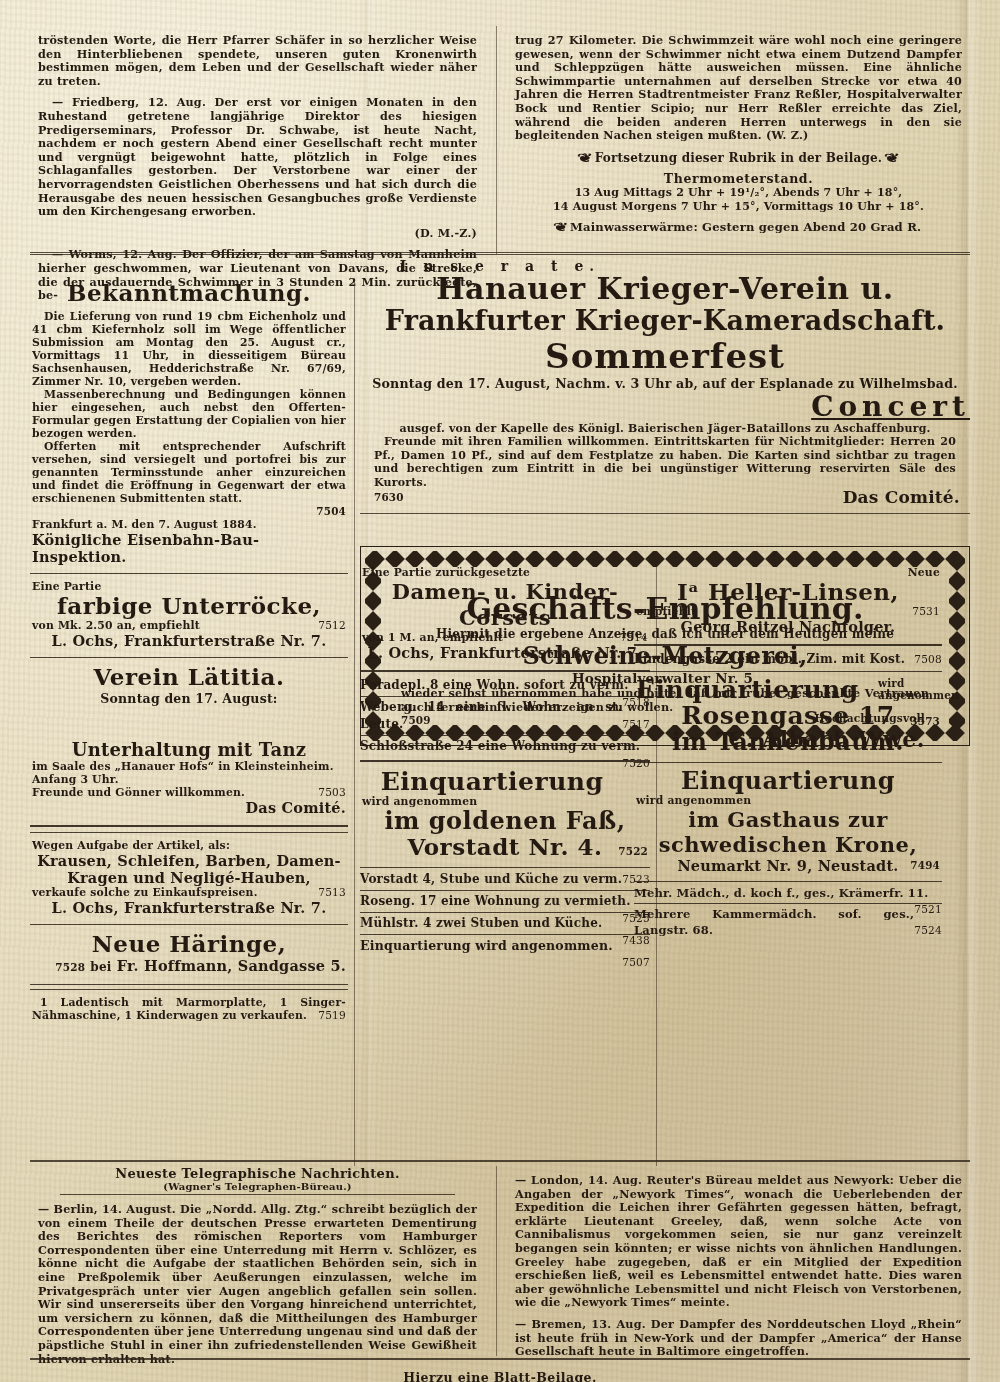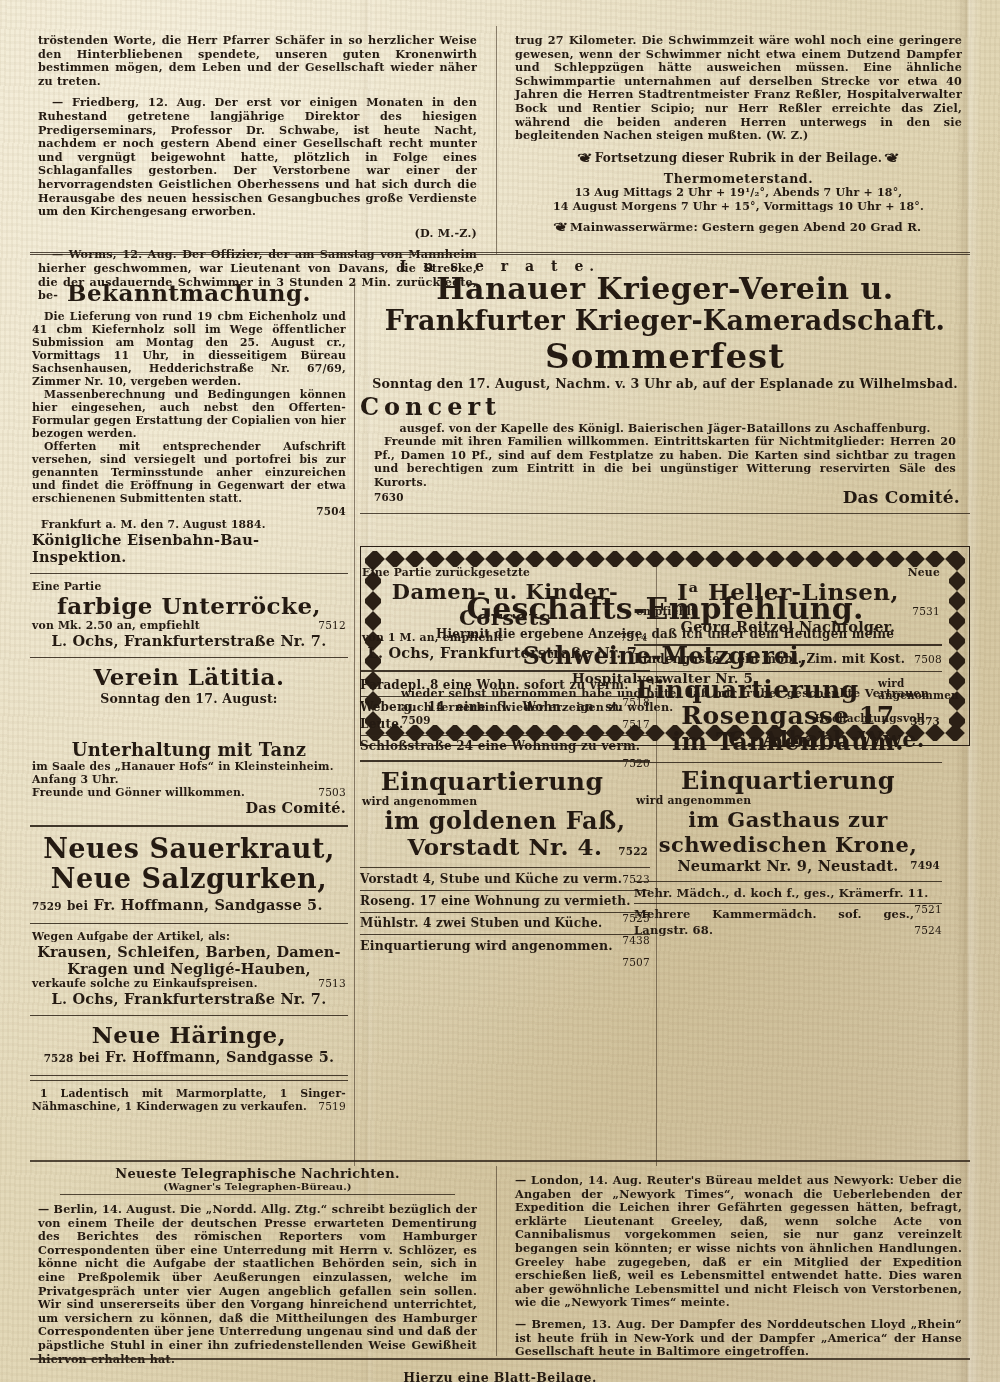--- a/index.html
+++ b/index.html
@@ -104,21 +104,21 @@
   .hr-d{border-top:2px solid #2e2318;margin:5px 0;opacity:.9;}
 
   
   .banner{
     position:absolute;left:330px;top:-6px;width:610px;
   }
   .banner .b1{font-size:30px;font-weight:700;text-align:center;line-height:33px;letter-spacing:.5px;}
   .banner .b2{font-size:27px;font-weight:700;text-align:center;line-height:31px;}
   .banner .b3{font-size:34px;font-weight:700;text-align:center;line-height:40px;letter-spacing:1px;}
   .banner .b4{font-size:12.6px;font-weight:700;text-align:center;line-height:16px;}
-  .banner .b5{font-size:24px;font-weight:700;text-align:left;letter-spacing:5px;line-height:30px;}
+  .banner .b5{font-size:28px;font-weight:700;text-align:right;letter-spacing:5px;line-height:30px;text-decoration:underline;}
   .banner .bp{font-size:11px;line-height:13.4px;text-align:justify;}
   .banner .bp p{margin:0;text-indent:10px;}
   .banner .sig{font-size:17px;font-weight:700;text-align:right;}
 
   
   .diamond-box{
     position:absolute;left:330px;top:268px;width:610px;height:200px;
     border:1px solid #2b2016;
     padding:16px 18px;
     box-sizing:border-box;
@@ -209,21 +209,21 @@
       <div class="c1">
 
         <div class="adbox">
           <div class="adh1 gothic">Bekanntmachung.</div>
           <div class="adtxt gothic" style="margin-top:4px;">
             <p>Die Lieferung von rund 19 cbm Eichenholz und 41 cbm Kiefernholz soll im Wege öffentlicher Submission am Montag den 25. August cr., Vormittags 11 Uhr, in diesseitigem Büreau Sachsenhausen, Hedderichstraße Nr. 67/69, Zimmer Nr. 10, vergeben werden.</p>
             <p>Massenberechnung und Bedingungen können hier eingesehen, auch nebst den Offerten-Formular gegen Erstattung der Copialien von hier bezogen werden.</p>
             <p>Offerten mit entsprechender Aufschrift versehen, sind versiegelt und portofrei bis zur genannten Terminsstunde anher einzureichen und findet die Eröffnung in Gegenwart der etwa erschienenen Submittenten statt.</p>
           </div>
           <div class="rt tiny gothic">7504</div>
-          <div class="adtxt gothic" style="text-indent:0;margin-left:9px;">Frankfurt a. M. den 7. August 1884.</div>
+          <div class="adtxt gothic" style="text-indent:0;">Frankfurt a. M. den 7. August 1884.</div>
           <div class="adh3 gothic" style="text-align:left;">Königliche Eisenbahn-Bau-Inspektion.</div>
         </div>
         <div class="hr-s"></div>
 
         <div class="adbox">
           <div class="adtxt gothic" style="text-indent:0;">Eine Partie</div>
           <div class="adh1 gothic">farbige Unterröcke,</div>
           <div class="adtxt gothic" style="text-indent:0;">
             <span>von Mk. 2.50 an, empfiehlt</span>
             <span class="num">7512</span>
@@ -239,45 +239,36 @@
           <div class="adtxt gothic" style="text-indent:0;">im Saale des „Hanauer Hofs“ in Kleinsteinheim.</div>
           <div class="adtxt gothic ctr" style="text-indent:0;">Anfang 3 Uhr.</div>
           <div class="adtxt gothic ctr" style="text-indent:0;">
             <span>Freunde und Gönner willkommen.</span>
             <span class="num">7503</span>
           </div>
           <div class="adh3 gothic" style="text-align:right;">Das Comité.</div>
         </div>
         <div class="hr-d"></div>
 
-        <div class="adbox">
-          <div class="adh1 gothic" style="font-size:27px;line-height:30px;">Neues Sauerkraut,</div>
-          <div class="adh1 gothic" style="font-size:27px;line-height:30px;">Neue Salzgurken,</div>
-          <div class="adh3 gothic" style="text-align:left;margin-top:2px;">
-            <span class="tiny">7529</span>
-            <span style="font-size:12px;">bei</span>
-            <span>Fr. Hoffmann, Sandgasse 5.</span>
-          </div>
-        </div>
         <div class="hr-s"></div>
 
         <div class="adbox">
           <div class="adtxt gothic ctr" style="text-indent:0;">Wegen Aufgabe der Artikel, als:</div>
           <div class="adh3 gothic">Krausen, Schleifen, Barben, Damen-Kragen und Negligé-Hauben,</div>
           <div class="adtxt gothic" style="text-indent:0;">
             <span>verkaufe solche zu Einkaufspreisen.</span>
             <span class="num">7513</span>
           </div>
           <div class="adh3 gothic">L. Ochs, Frankfurterstraße Nr. 7.</div>
         </div>
         <div class="hr-s"></div>
 
         <div class="adbox">
           <div class="adh1 gothic">Neue Häringe,</div>
-          <div class="adh3 gothic" style="text-align:center;">
+          <div class="adh3 gothic" style="text-align:right;">
             <span class="tiny">7528</span>
             <span style="font-size:12px;">bei</span>
             <span>Fr. Hoffmann, Sandgasse 5.</span>
           </div>
         </div>
         <div class="hr-s"></div>
 
         <div class="hr-s"></div>
 
         <div class="adbox">

